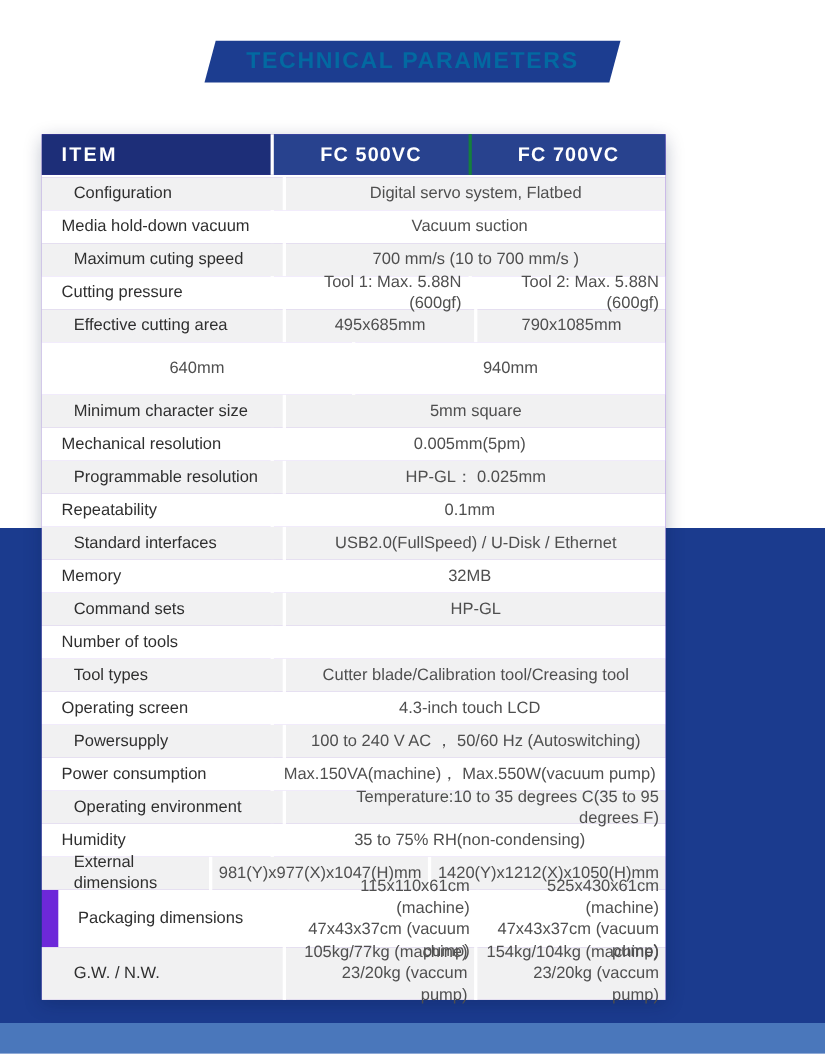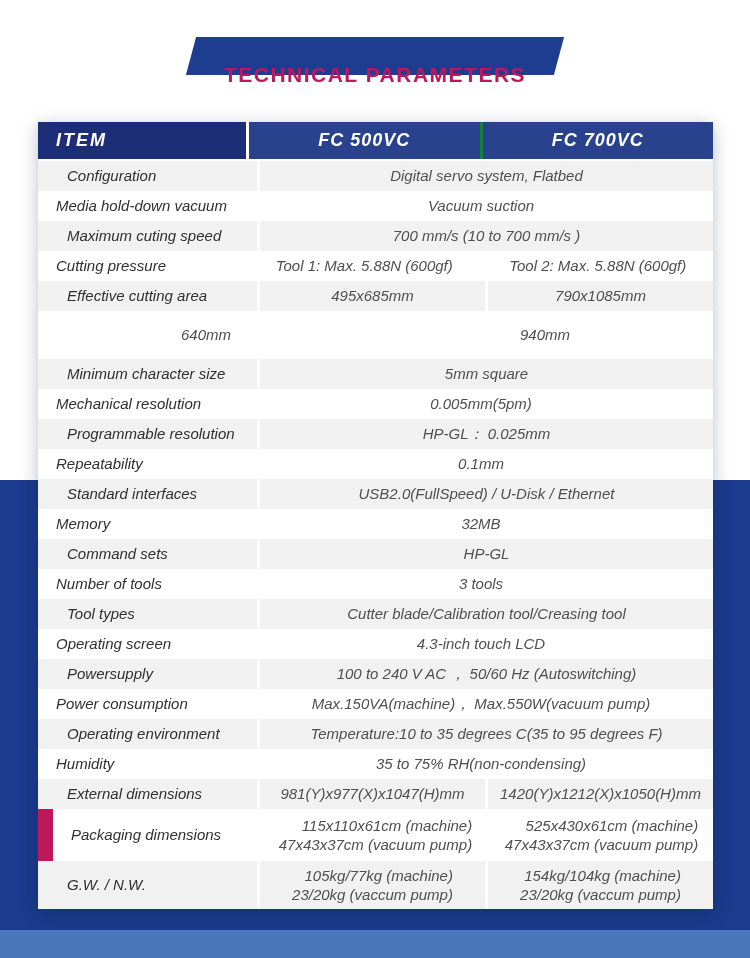--- a/index.html
+++ b/index.html
@@ -5,24 +5,24 @@
   * { margin:0; padding:0; box-sizing:border-box; }
   body { background:#ffffff; font-family:"Liberation Sans", sans-serif; }
   .page { position:relative; width:750px; height:958px; background:#ffffff; overflow:hidden; margin:0 auto; }
 
   .bg-dark  { position:absolute; left:0; top:480px; width:750px; height:450px; background:#1b3b8e; }
   .bg-strip { position:absolute; left:0; top:930px; width:750px; height:28px; background:#4a77bb; }
 
   .banner { position:absolute; top:37px; left:50%; transform:translateX(-50%); width:368px; height:38px; }
   .banner-bg { position:absolute; top:0; left:0; right:0; bottom:0; background:#1c3d90; transform:skewX(-15deg); }
   .banner-title { position:relative; width:100%; height:100%; display:flex; align-items:center; justify-content:center;
-                  color:#be185d; font-size:21px; font-weight:bold; letter-spacing:1.5px;margin-top:19px; }
+                  color:#0369a1; font-size:21px; font-weight:bold; letter-spacing:1.5px; }
 
-  .spec-table { position:absolute; left:38px; top:122px; width:675px; background:#be185d;
-                box-shadow:0 4px 16px rgba(8,20,60,0.28);font-style:italic; }
+  .spec-table { position:absolute; left:38px; top:122px; width:567px; background:#6d28d9;
+                box-shadow:0 4px 16px rgba(8,20,60,0.28); }
 
   .thead { display:flex; height:39px; border-bottom:2px solid #ffffff; }
   .th { display:flex; align-items:center; justify-content:center; color:#ffffff; font-weight:bold; font-size:18px; }
   .th-item { width:211px; background:#1d2e78; justify-content:flex-start; padding-left:18px;
              border-right:3px solid #ffffff; letter-spacing:2px; }
   .th-col { flex:1; background:#28428e; letter-spacing:1px; }
   .th-col.sep { border-right:3px solid #15803d; }
 
   .row { display:flex; height:30px; background:#ffffff; font-size:15px; }
   .row.gray { background:#f1f1f2;padding-left:11px; }
@@ -118,21 +118,20 @@
       <div class="cell cell-value">32MB</div>
     </div>
 
     <div class="row gray">
       <div class="cell cell-label">Command sets</div>
       <div class="cell cell-value">HP-GL</div>
     </div>
 
     <div class="row">
       <div class="cell cell-label">Number of tools</div>
-      <div class="cell cell-value">3 tools</div>
     </div>
 
     <div class="row gray">
       <div class="cell cell-label">Tool types</div>
       <div class="cell cell-value">Cutter blade/Calibration tool/Creasing tool</div>
     </div>
 
     <div class="row">
       <div class="cell cell-label">Operating screen</div>
       <div class="cell cell-value">4.3-inch touch LCD</div>

